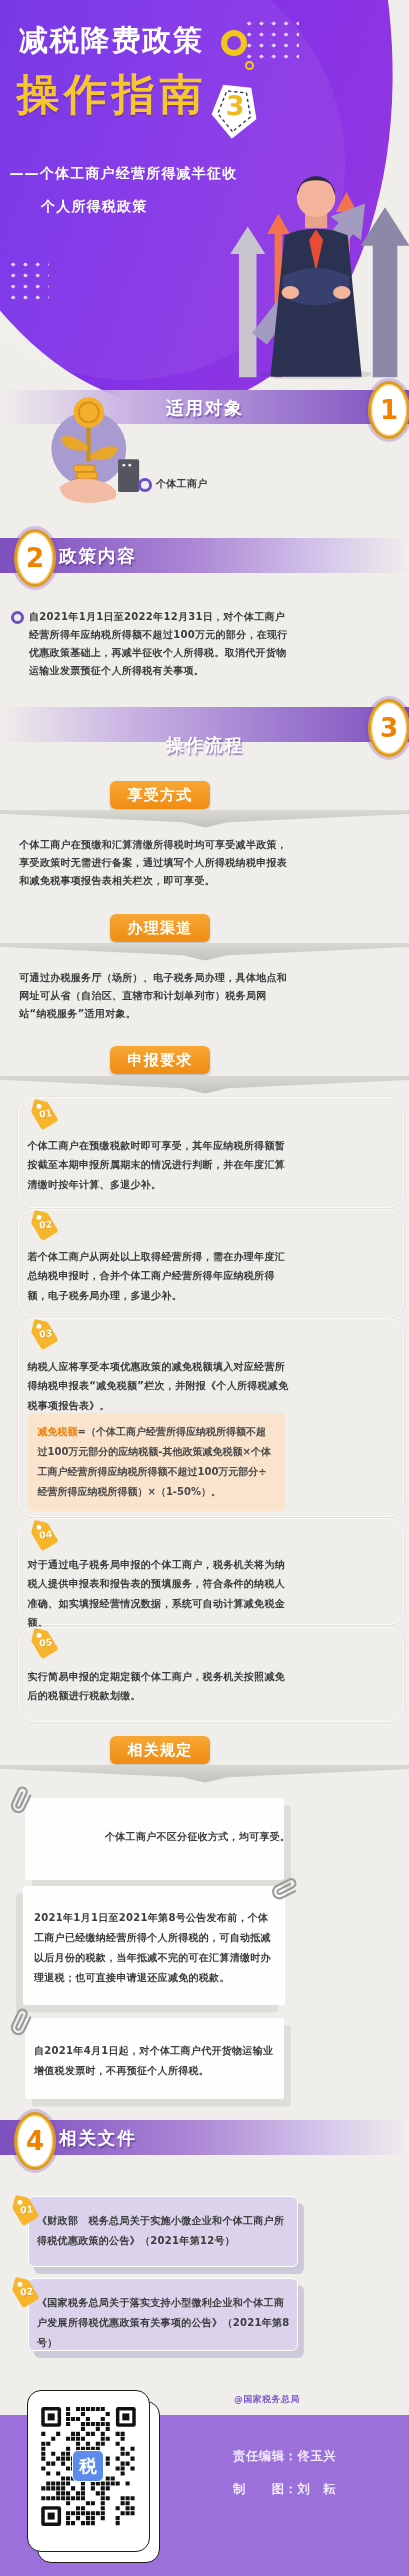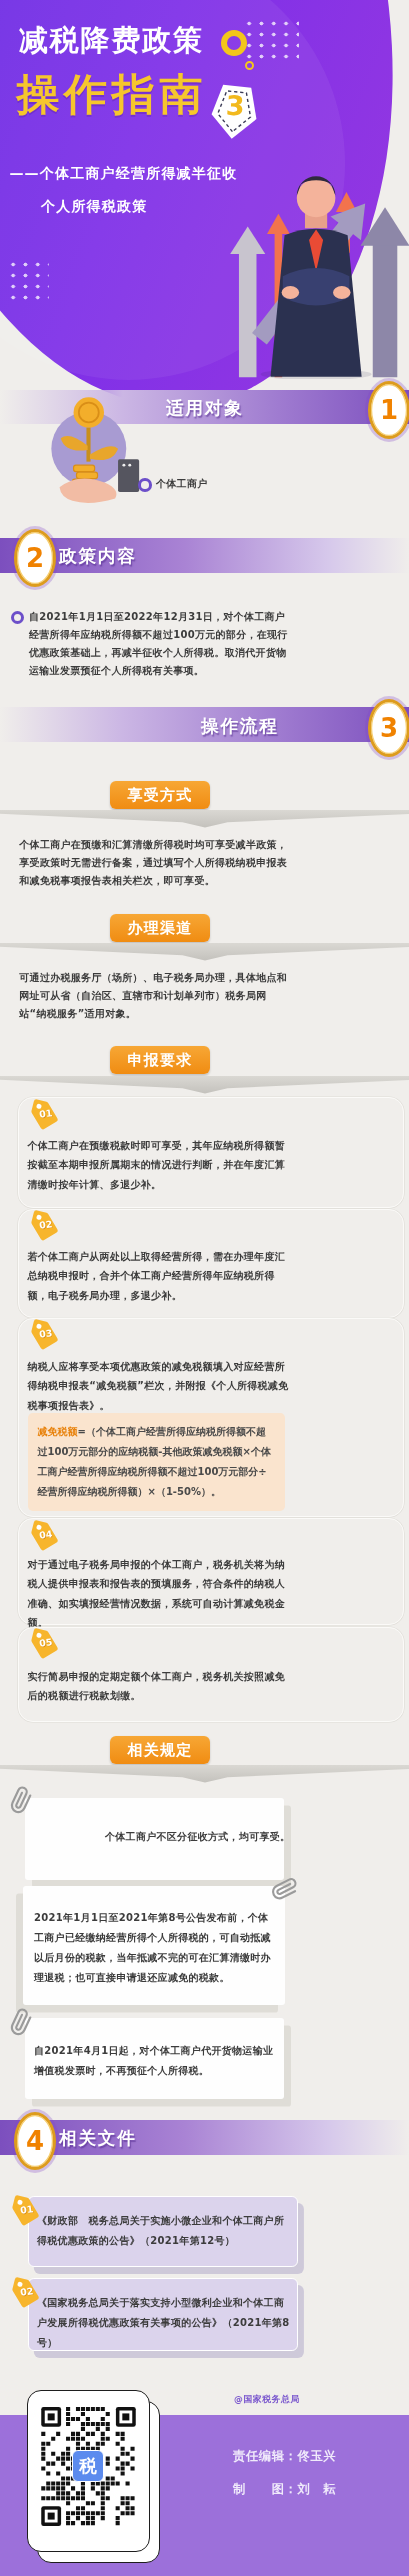--- a/index.html
+++ b/index.html
@@ -159,21 +159,21 @@
   <div class="para" style="left:156px;top:475px;">个体工商户</div>
 
   <div class="band band-left" style="top:538px;"></div>
   <div class="band-title" style="left:59px;top:544px;">政策内容</div>
   <div class="num-circle" style="left:14px;top:529px;">2</div>
 
   <div class="bullet-ring" style="left:10.5px;top:611px;width:7px;height:7px;"></div>
   <div class="para" style="left:29px;top:608px;width:261px;">自2021年1月1日至2022年12月31日，对个体工商户经营所得年应纳税所得额不超过100万元的部分，在现行优惠政策基础上，再减半征收个人所得税。取消代开货物运输业发票预征个人所得税有关事项。</div>
 
   <div class="band band-right" style="top:707px;"></div>
-  <div class="band-title" style="left:166px;top:714px;margin-left:35px;">操作流程</div>
+  <div class="band-title" style="left:166px;top:733px;">操作流程</div>
   <div class="num-circle" style="left:368px;top:699px;">3</div>
 
   <div class="pill" style="top:781px;">享受方式</div>
   <div class="chev" style="top:810px;"></div>
   <div class="para" style="left:19.3px;top:836px;width:274px;">个体工商户在预缴和汇算清缴所得税时均可享受减半政策，享受政策时无需进行备案，通过填写个人所得税纳税申报表和减免税事项报告表相关栏次，即可享受。</div>
 
   <div class="pill" style="top:914px;">办理渠道</div>
   <div class="chev" style="top:943px;"></div>
   <div class="para" style="left:19.3px;top:969px;width:274px;">可通过办税服务厅（场所）、电子税务局办理，具体地点和网址可从省（自治区、直辖市和计划单列市）税务局网站“纳税服务”适用对象。</div>
 

